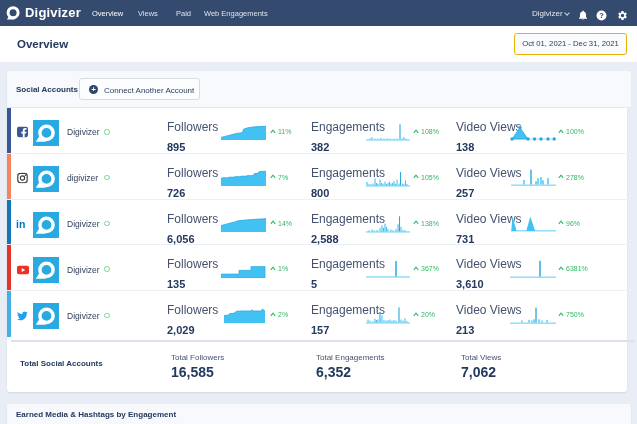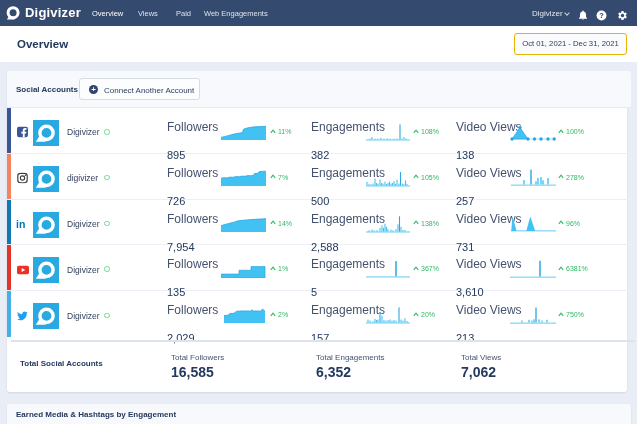--- a/index.html
+++ b/index.html
@@ -23,21 +23,21 @@
 .rows { position:absolute; left:0; top:37px; width:624px; }
 .row { position:relative; width:624px; height:45.8px; border-bottom:1px solid #EBF0F6; }
 .stripe { position:absolute; left:0; top:0; bottom:0; width:4px; }
 .sicon { position:absolute; left:9px; top:50%; transform:translateY(-50%); margin-top:2px; width:13px; text-align:center; }
 .sicon svg { display:block; margin:0 auto; }
 .avatar { position:absolute; left:26px; top:12px; width:26px; height:26px; }
 .acct { position:absolute; left:60px; top:50%; margin-top:-3px; font-size:8.5px; color:#33415C; }
 .gdot { position:absolute; left:97px; top:50%; margin-top:-1.4px; width:5.6px; height:5.6px; border:1.4px solid #6FDC8C; border-radius:50%; }
 .grp { position:absolute; top:12px; }
 .lbl { font-size:12px; color:#44526E; }
-.val { font-size:11px; font-weight:normal; color:#24395E; margin-top:15px; }
+.val { font-size:11px; font-weight:bold; color:#24395E; margin-top:7px; }
 .chart { position:absolute; top:16.2px; }
 .chart svg { display:block; }
 .pct { position:absolute; top:20px; font-size:7px; color:#2FB865; white-space:nowrap; }
 .pct svg { display:inline-block; vertical-align:0.5px; }
 .pct span { margin-left:2px; }
 .total { position:absolute; left:4px; top:266px; width:624px; height:55px; }
 .total .tline { position:absolute; left:0; top:3px; width:624px; height:2px; background:#DCE3EE; }
 .rows .row:nth-child(5) { border-bottom:none; }
 .total .t { position:absolute; left:9px; top:22px; font-size:8px; font-weight:bold; color:#24395E; }
 .total .grp { position:absolute; top:16px; }
@@ -183,21 +183,21 @@
           <svg width="45" height="16" viewBox="0 0 45 16">
             <polygon points="0,16 0,8.2 3,7.7 6,7.9 9,7.1 12,7.3 15,6.6 18,6.8 21,6.1 24,6.3 27,5.6 30,5.8 32.5,5.2 33.5,3.6 37,3.3 38,1.7 41,1.4 45,1.2 45,16" fill="#41C2F2"></polygon>
             <polyline points="0,8.2 3,7.7 6,7.9 9,7.1 12,7.3 15,6.6 18,6.8 21,6.1 24,6.3 27,5.6 30,5.8 32.5,5.2 33.5,3.6 37,3.3 38,1.7 41,1.4 45,1.2" fill="none" stroke="#2AA7E4" stroke-width="0.8"></polyline>
           </svg>
         </div>
     <div class="pct" style="left:263px"><svg width="6" height="5" viewBox="0 0 6 5">
             <polyline points="0.8,3.8 3,1.1 5.2,3.8" fill="none" stroke="#35BE6E" stroke-width="1.2"></polyline>
           </svg><span>7%</span></div>
     <div class="grp" style="left:304px">
           <div class="lbl">Engagements</div>
-          <div class="val">500</div>
+          <div class="val">800</div>
         </div>
     <div class="chart" style="left:359px;width:44px;top:16px">
           <svg width="44" height="17" viewBox="0 0 44 17">
             <rect x="0" y="15.4" width="44" height="1.1" fill="#6FD0F4"></rect>
             <rect x="0.44999999999999996" y="11.8" width="1.1" height="3.6" rx="0.3" fill="#41C2F2"></rect>
             <rect x="2.45" y="14.0" width="1.1" height="1.4" rx="0.3" fill="#41C2F2"></rect>
             <rect x="4.45" y="14.200000000000001" width="1.1" height="1.2" rx="0.3" fill="#41C2F2"></rect>
             <rect x="6.45" y="13.6" width="1.1" height="1.8" rx="0.3" fill="#41C2F2"></rect>
             <rect x="8.45" y="8.4" width="1.1" height="7.0" rx="0.3" fill="#41C2F2"></rect>
             <rect x="9.95" y="13.0" width="1.1" height="2.4" rx="0.3" fill="#41C2F2"></rect>
@@ -254,21 +254,21 @@
         </div>
     <div class="avatar"><svg width="26" height="26" viewBox="0 0 26 26">
             <rect width="26" height="26" fill="#29A9E2"></rect>
             <polygon points="2.8,21.7 13.0,21.7 6.8,15.6" fill="#fff"></polygon>
             <circle cx="13.5" cy="12.9" r="6.6" fill="none" stroke="#fff" stroke-width="3.4"></circle>
           </svg></div>
     <div class="acct">Digivizer</div>
     <div class="gdot"></div>
     <div class="grp" style="left:160px">
           <div class="lbl">Followers</div>
-          <div class="val">7,954</div>
+          <div class="val">6,056</div>
         </div>
     <div class="chart" style="left:214px;width:45px">
           <svg width="45" height="16" viewBox="0 0 45 16">
             <polygon points="0,16 0,9.6 4,8.5 8,7.4 12,6.4 14,5.9 16,5.1 19,4.6 22,4.3 26,3.9 30,3.6 34,3.3 38,3.1 42,2.9 45,2.6 45,16" fill="#41C2F2"></polygon>
             <polyline points="0,9.6 4,8.5 8,7.4 12,6.4 14,5.9 16,5.1 19,4.6 22,4.3 26,3.9 30,3.6 34,3.3 38,3.1 42,2.9 45,2.6" fill="none" stroke="#2AA7E4" stroke-width="0.8"></polyline>
           </svg>
         </div>
     <div class="pct" style="left:263px"><svg width="6" height="5" viewBox="0 0 6 5">
             <polyline points="0.8,3.8 3,1.1 5.2,3.8" fill="none" stroke="#35BE6E" stroke-width="1.2"></polyline>
           </svg><span>14%</span></div>

